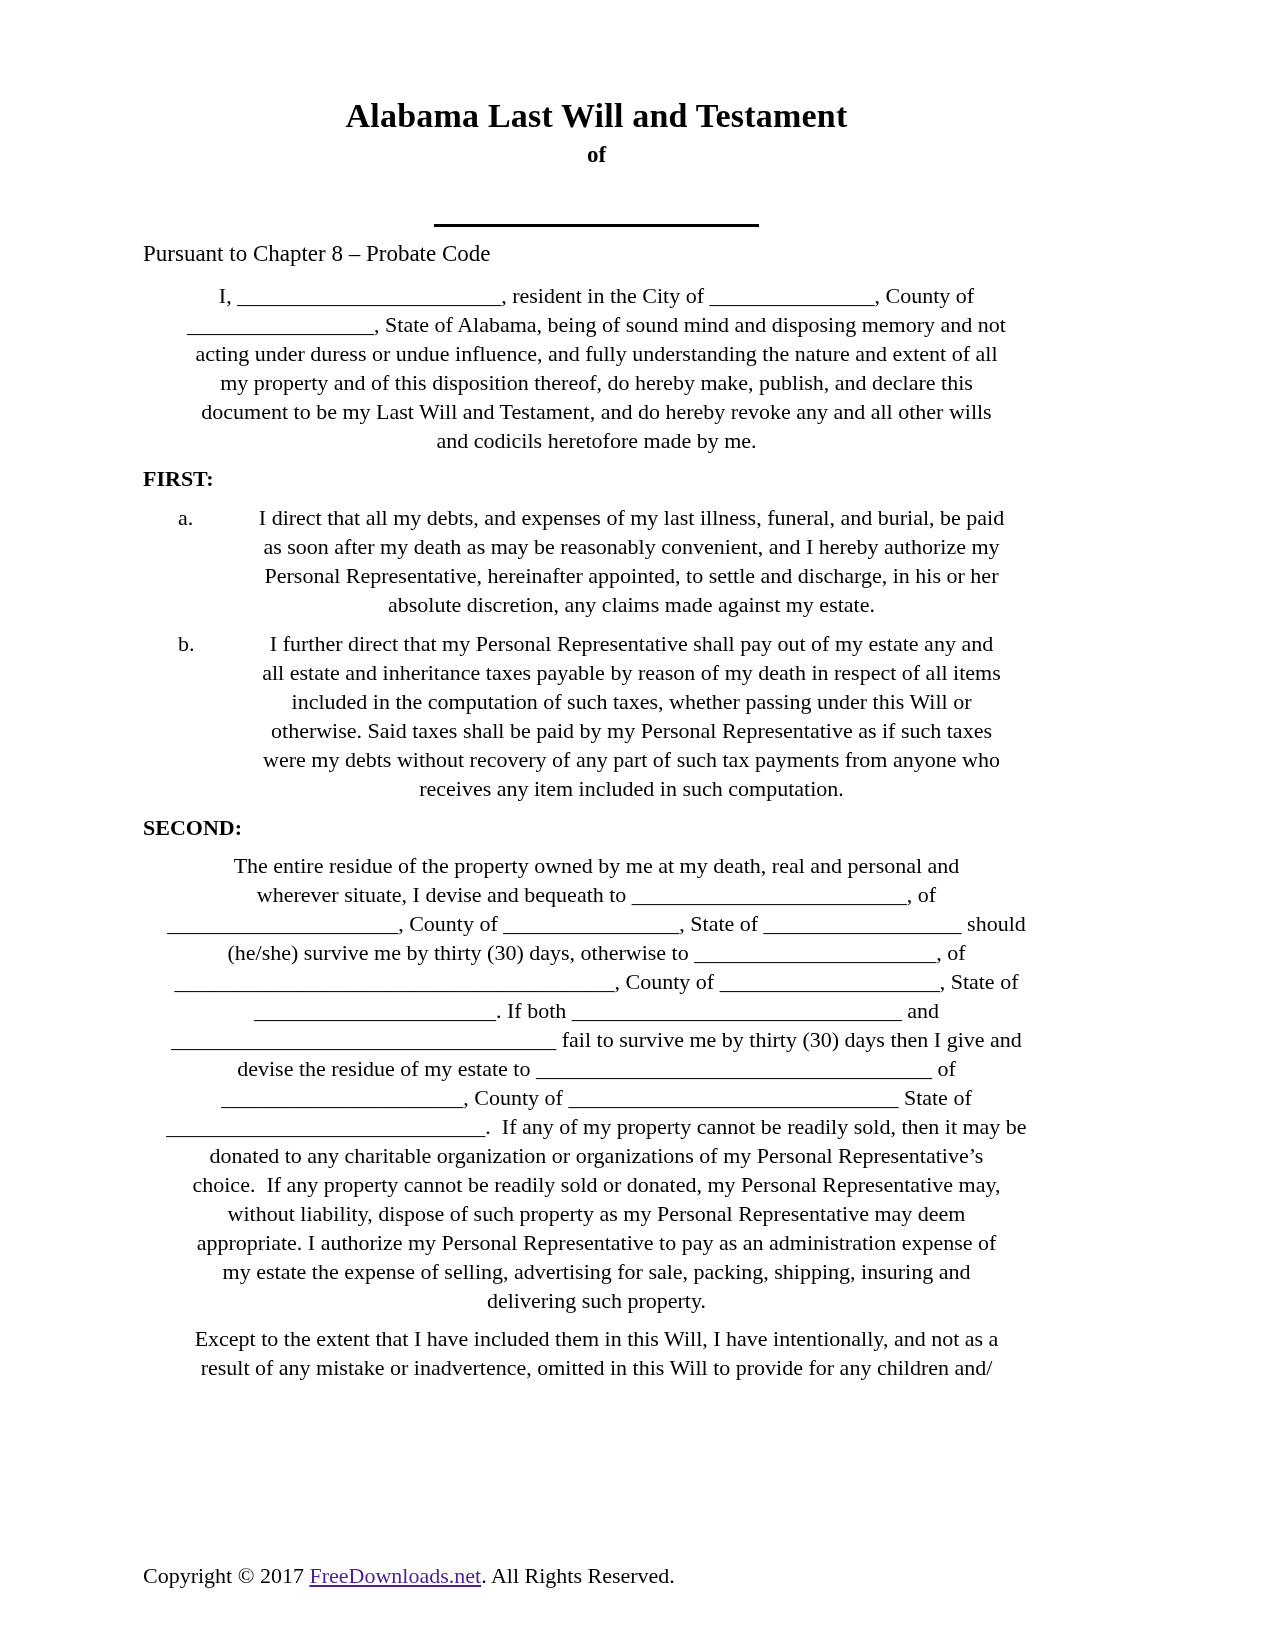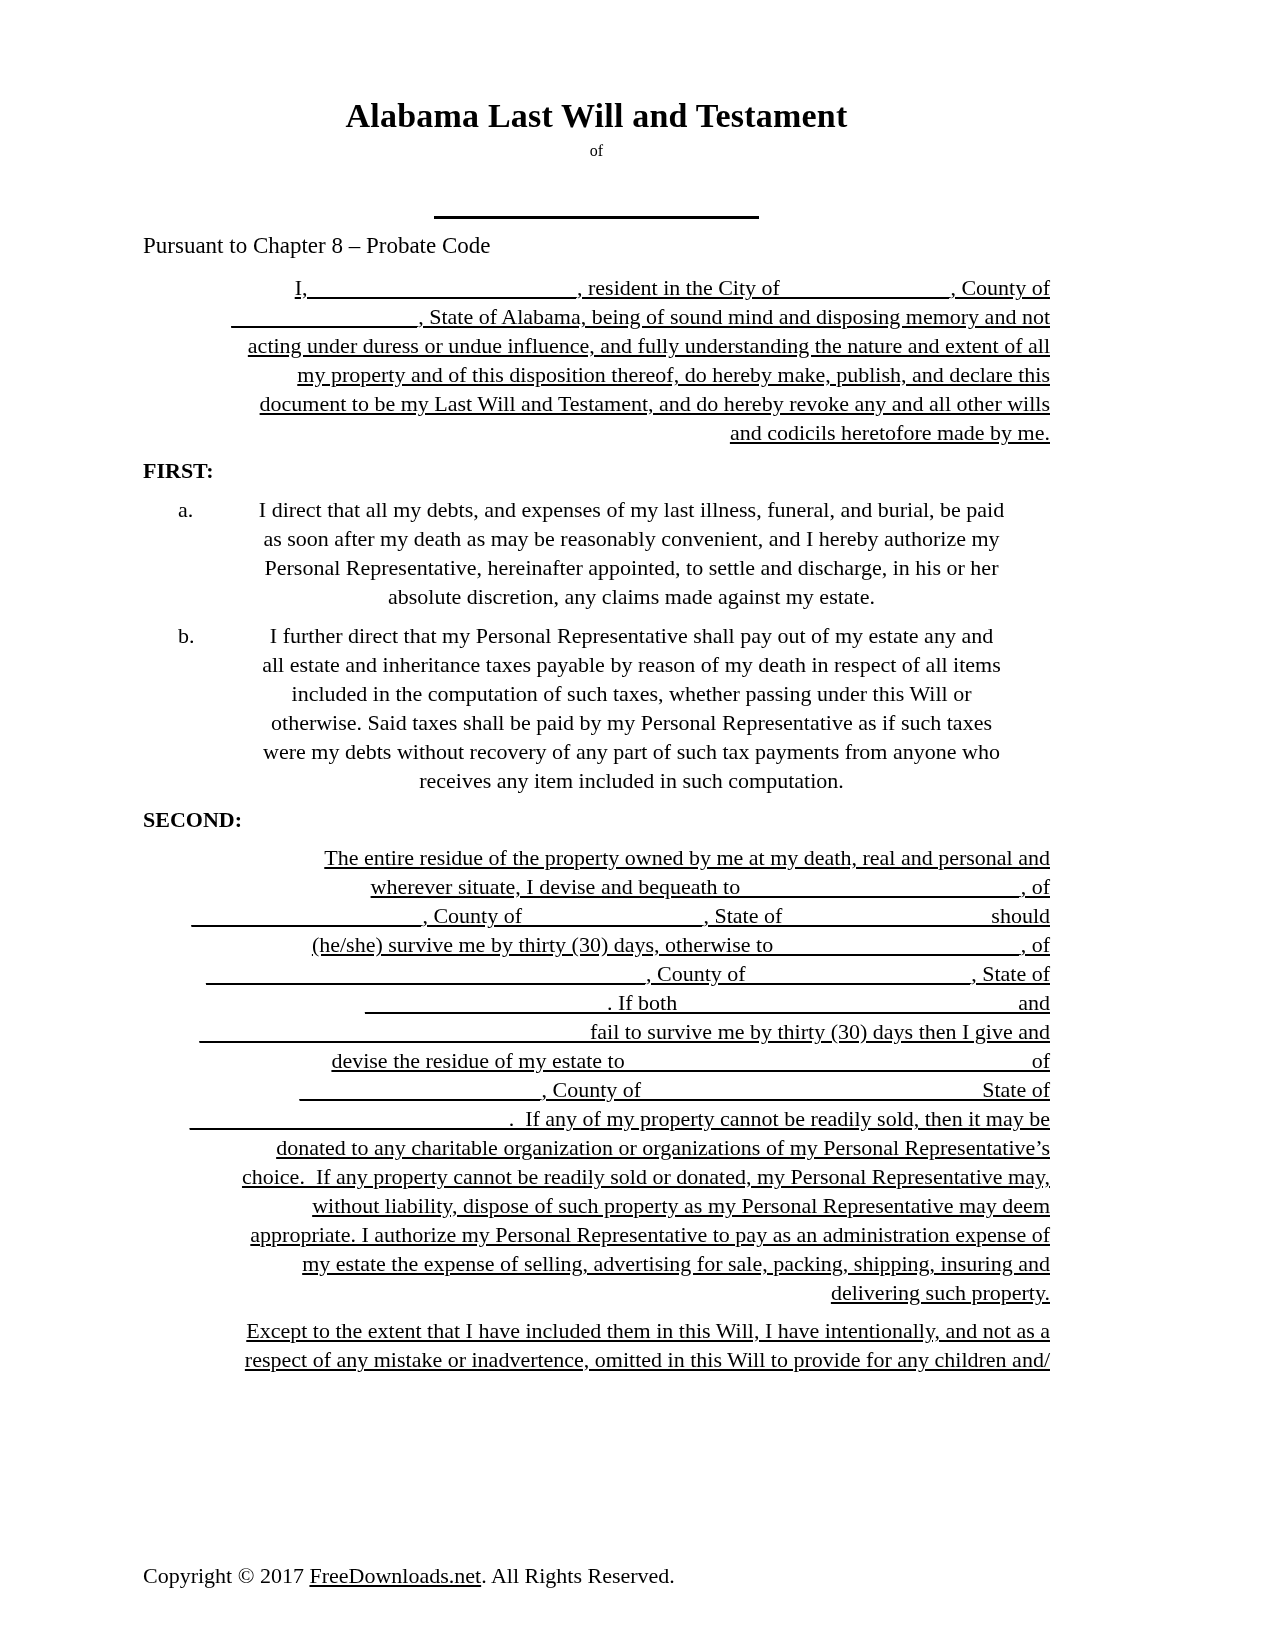--- a/index.html
+++ b/index.html
@@ -20,43 +20,42 @@
     background: #ffffff;
   }
   .doc-title {
     font-size: 34px;
     font-weight: bold;
     text-align: center;
     line-height: 1.15;
     letter-spacing: 0.2px;
   }
   .doc-subtitle {
-    font-size: 16px;
-    font-weight: normal;
+    font-size: 23px;
+    font-weight: bold;
     text-align: center;
     margin-top: 7px;
   }
   .name-blank {
     width: 325px;
     margin: 56px auto 0 auto;
     border-bottom: 3px solid #000000;
     height: 0;
   }
   .pursuant {
     font-size: 23px;
     margin-top: 14px;
     margin-bottom: 14px;
   }
   .para {
     font-size: 22px;
     line-height: 29px;
     white-space: pre-wrap;
     margin: 9px 0;
-    text-align: right;
-    text-decoration: underline;
+    text-align: center;
   }
   .section-heading {
     font-size: 22px;
     line-height: 29px;
     font-weight: bold;
     margin: 6px 0 9px 0;
   }
   .list-item {
     display: flex;
     padding-left: 35px;
@@ -76,21 +75,21 @@
     text-align: center;
   }
   .footer {
     position: absolute;
     left: 143px;
     bottom: 60px;
     font-size: 22px;
     line-height: 30px;
   }
   .footer a {
-    color: #000000;
+    color: #4c1d95;
     text-decoration: underline;
     cursor: pointer;
   }
 </style>
 </head>
 <body>
 
 <div class="page">
 
   <h1 class="doc-title">Alabama Last Will and Testament</h1>
@@ -142,19 +141,19 @@
 _____________________________.  If any of my property cannot be readily sold, then it may be
 donated to any charitable organization or organizations of my Personal Representative’s
 choice.  If any property cannot be readily sold or donated, my Personal Representative may,
 without liability, dispose of such property as my Personal Representative may deem
 appropriate. I authorize my Personal Representative to pay as an administration expense of
 my estate the expense of selling, advertising for sale, packing, shipping, insuring and
 delivering such property.</p>
 
 
   <p class="para">Except to the extent that I have included them in this Will, I have intentionally, and not as a
-respect of any mistake or inadvertence, omitted in this Will to provide for any children and/</p>
+result of any mistake or inadvertence, omitted in this Will to provide for any children and/</p>
 
   <div class="footer">
     <span>Copyright © 2017 </span><a>FreeDownloads.net</a><span>. All Rights Reserved.</span>
   </div>
 
 </div>
 
 </body></html>

